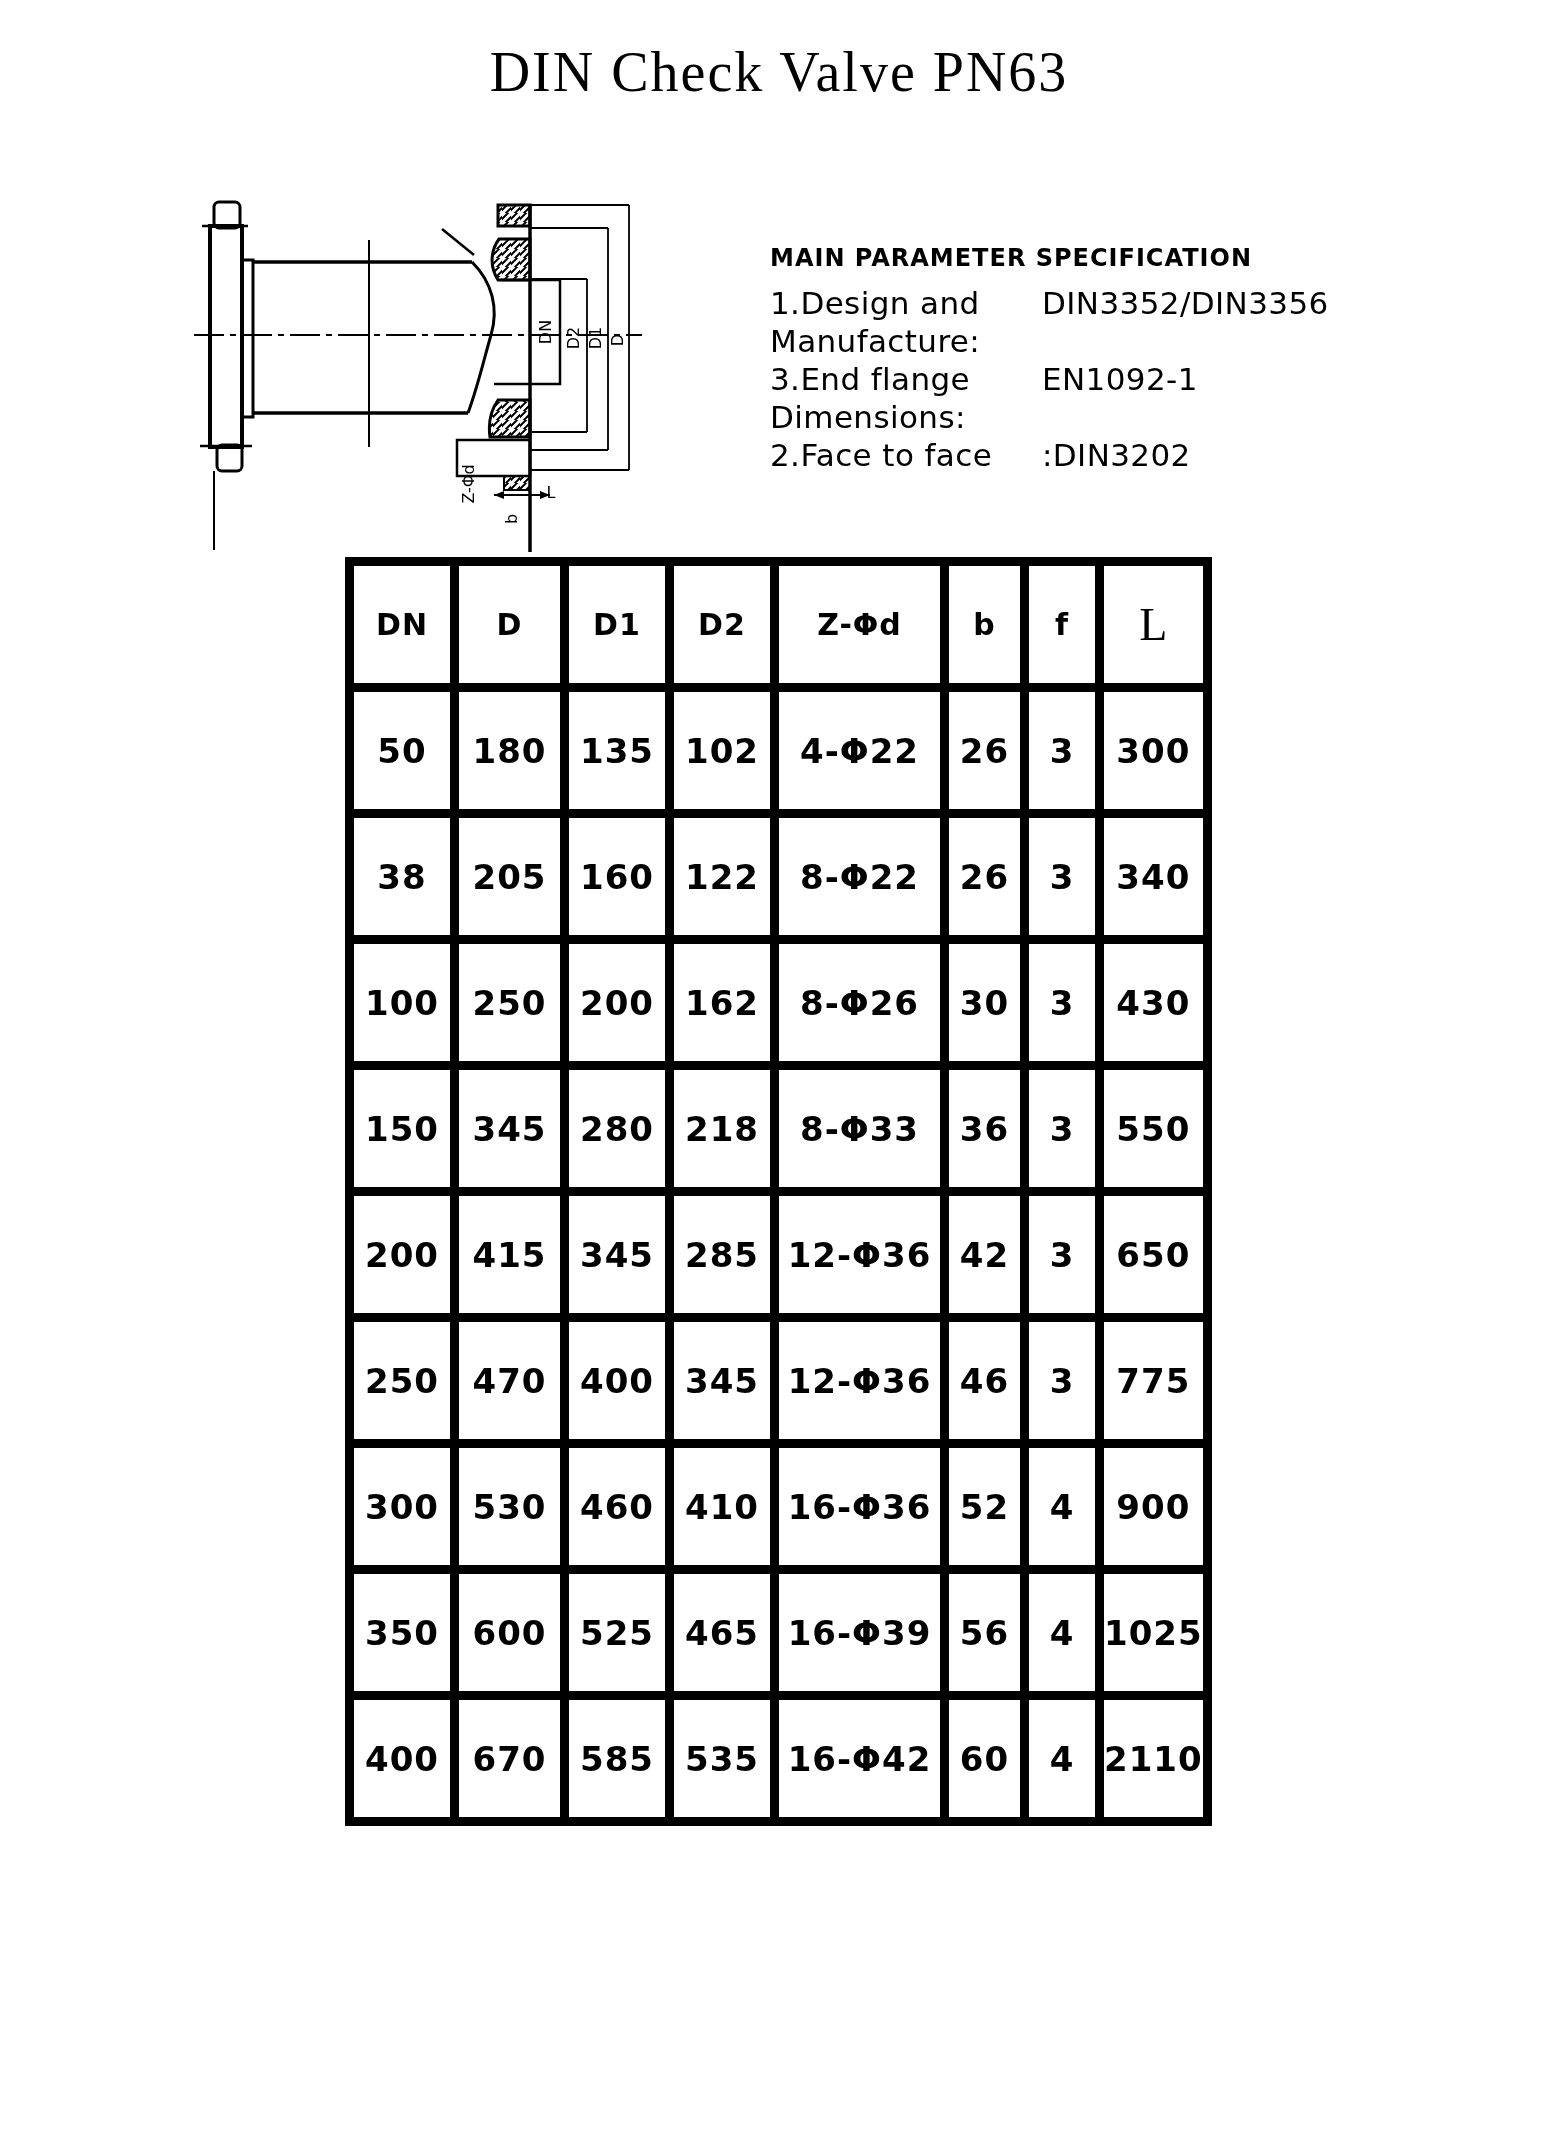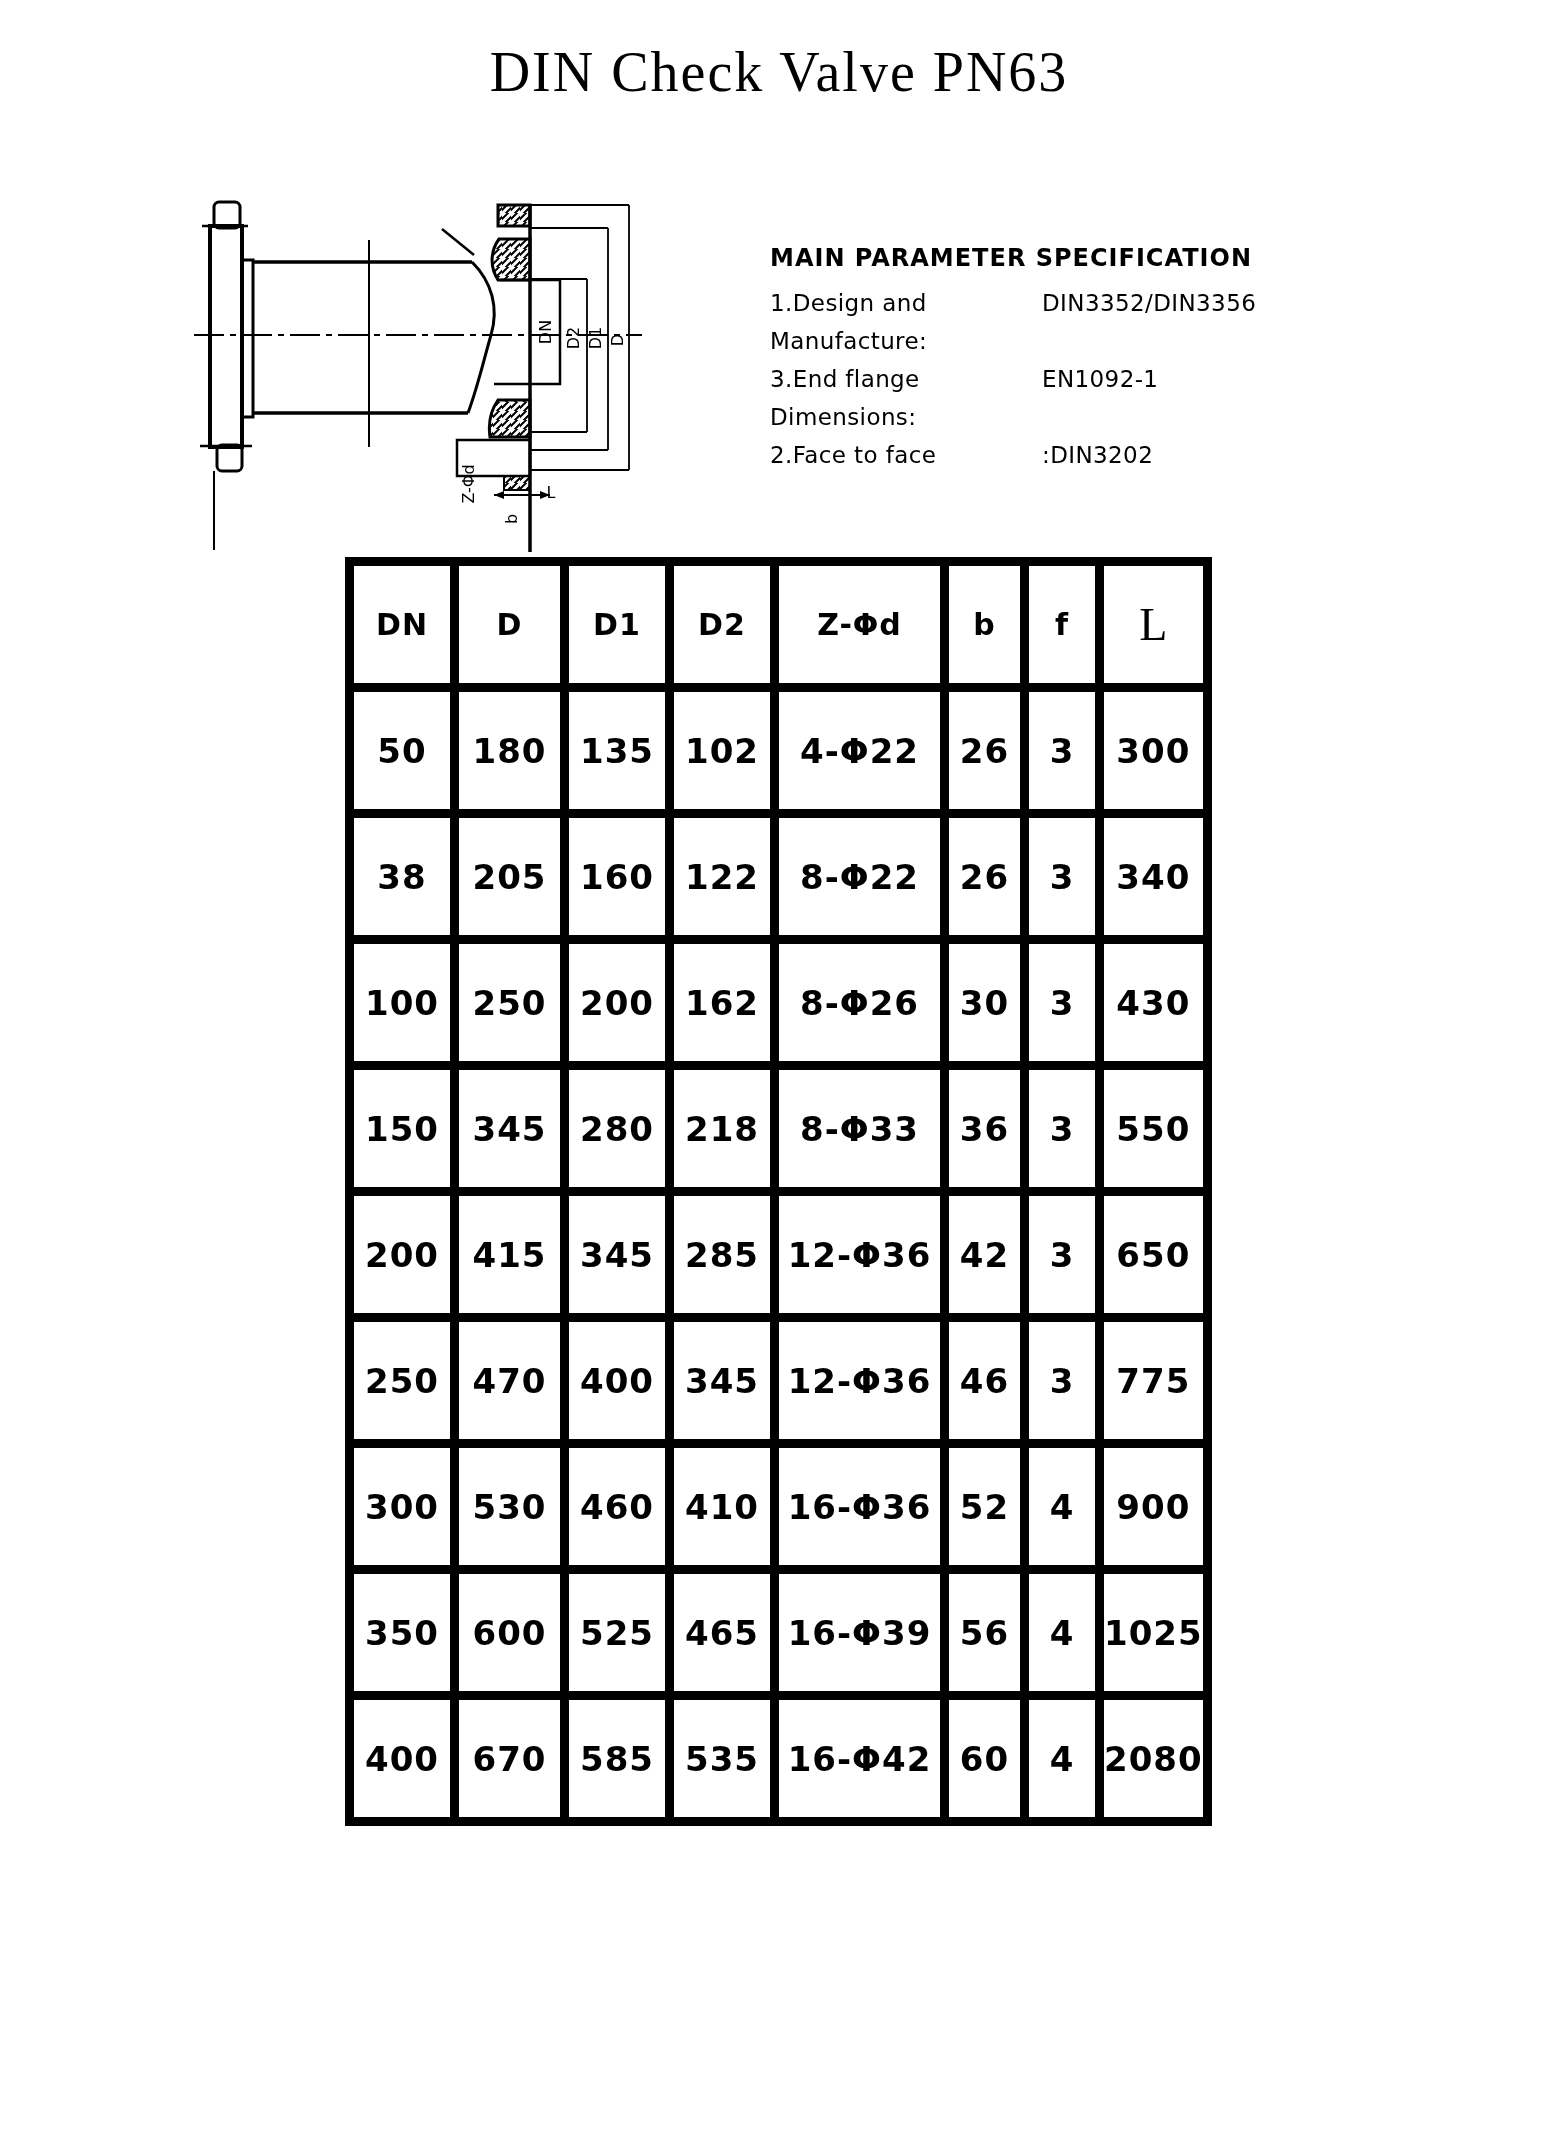--- a/index.html
+++ b/index.html
@@ -24,21 +24,21 @@
   .drawing text {
     font-family:"DejaVu Sans", sans-serif;
     font-size:16px; fill:#000; stroke:none;
   }
   
   .specs { position:absolute; left:770px; top:244px; width:700px; }
   .specs-heading {
     margin:0 0 12px 0;
     font-size:24px; font-weight:700; letter-spacing:1px;
   }
-  .spec-line { display:flex; font-size:23px; line-height:38px; letter-spacing:0.4px; }
+  .spec-line { display:flex; font-size:31px; line-height:38px; letter-spacing:0.4px; }
   .spec-label { width:272px; flex:0 0 auto; }
   .spec-value { flex:1; }
   
   .table-wrap { position:absolute; left:345px; top:557px; }
   table.dims { border-collapse:collapse; table-layout:fixed; }
   table.dims th, table.dims td {
     border:9px solid #000;
     height:117px; padding:0;
     text-align:center; vertical-align:middle;
     font-family:"DejaVu Sans", sans-serif;
@@ -242,19 +242,19 @@
             <td>1025</td>
           </tr>
           <tr>
             <td>400</td>
             <td>670</td>
             <td>585</td>
             <td>535</td>
             <td>16-Φ42</td>
             <td>60</td>
             <td>4</td>
-            <td>2080</td>
+            <td>2110</td>
           </tr>
         </tbody>
     </table>
   </div>
 
 </div>
 
 </body></html>

